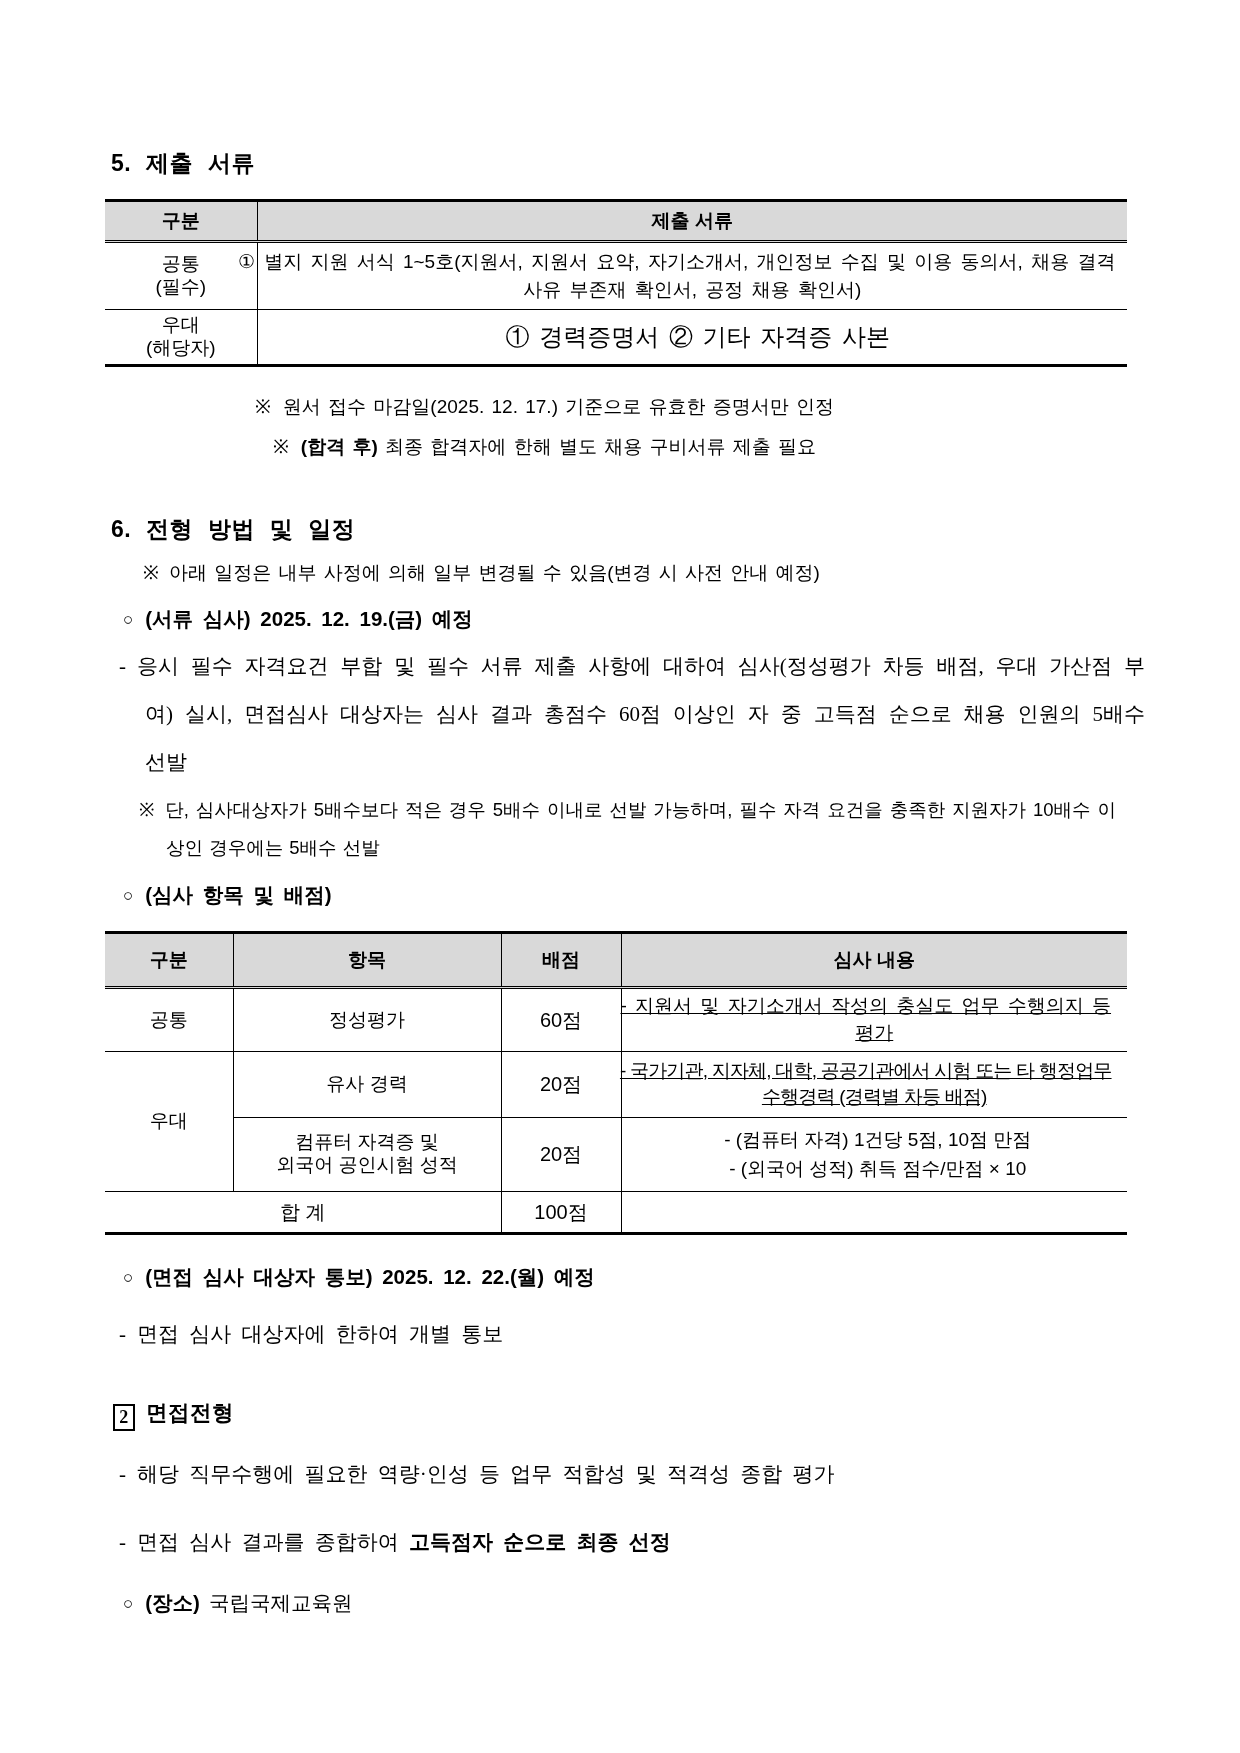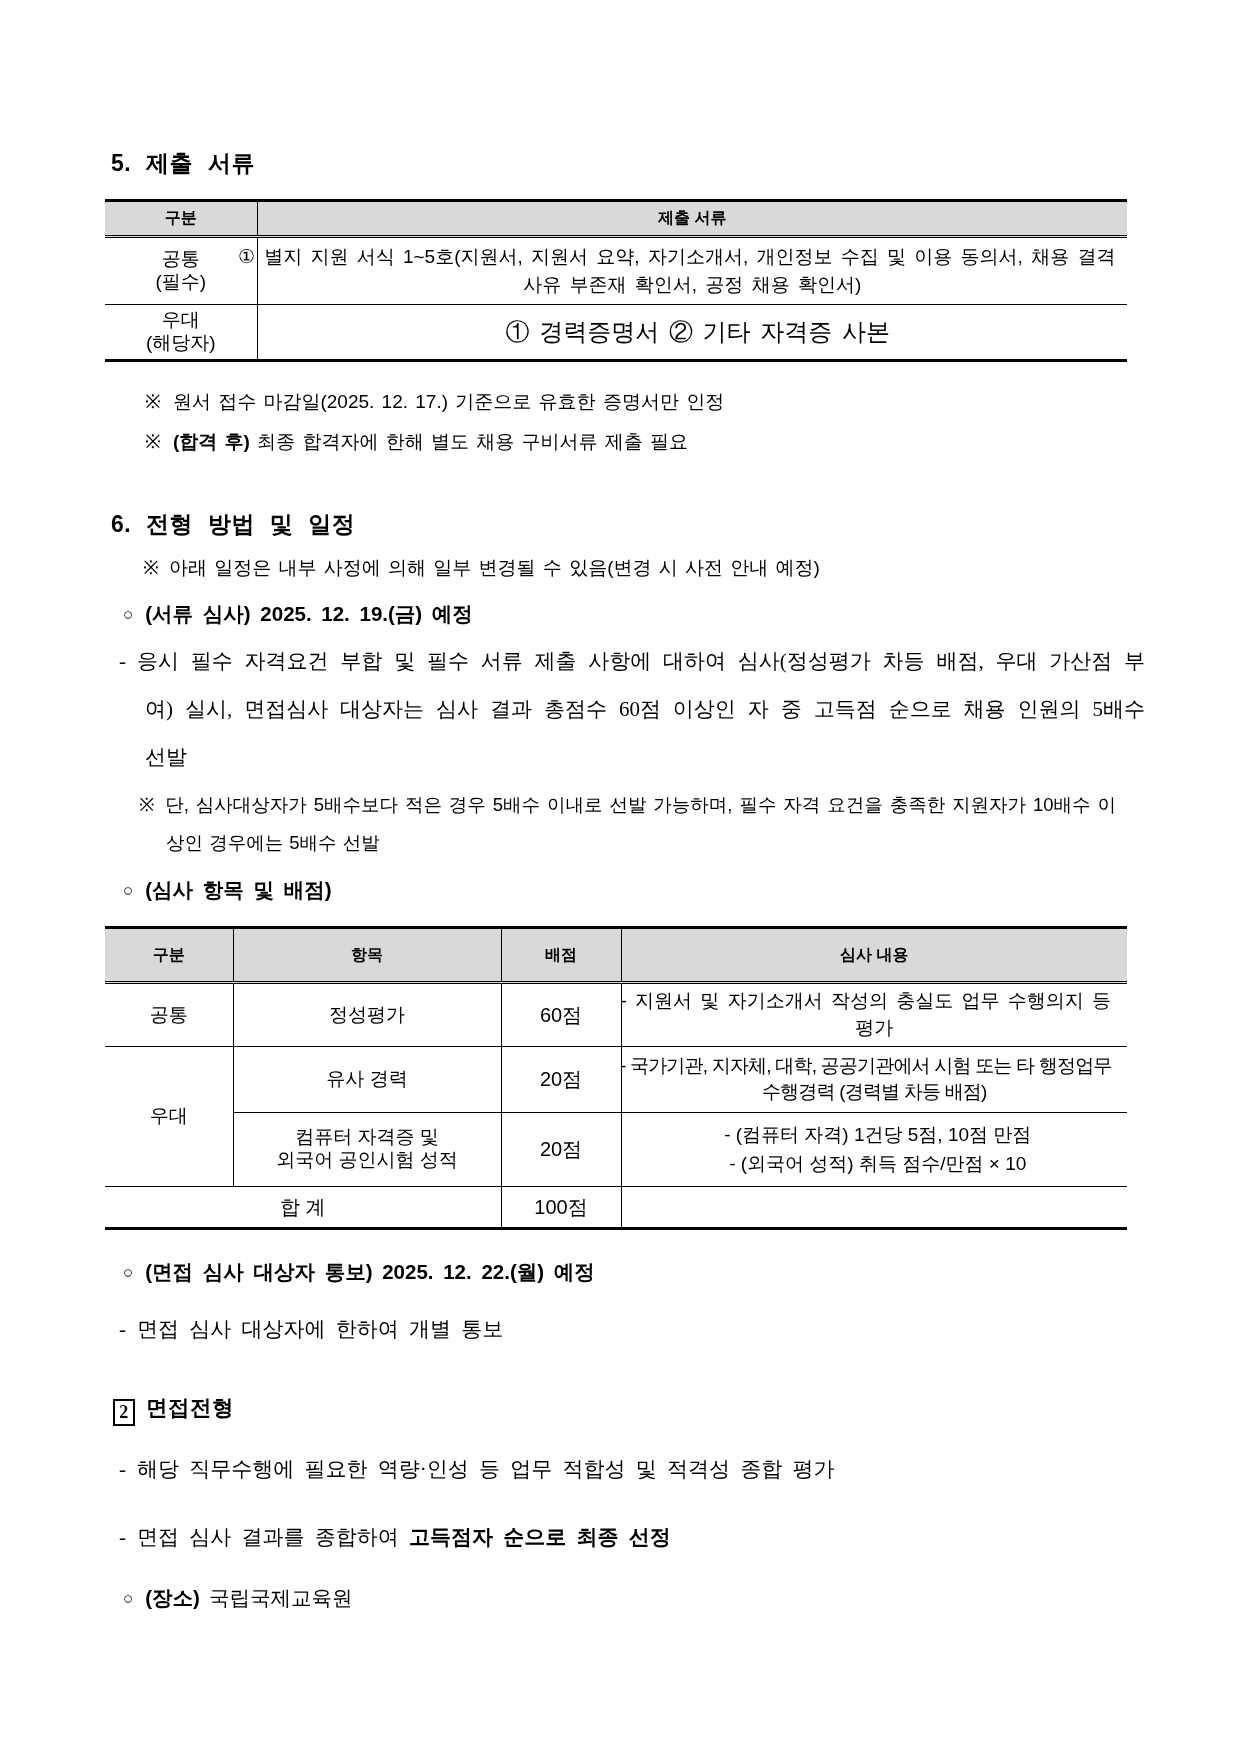--- a/index.html
+++ b/index.html
@@ -35,21 +35,21 @@
   table.doc {
     border-collapse: collapse;
     width: 1022px;
     border-top: 3px solid #000;
     border-bottom: 3px solid #000;
     table-layout: fixed;
   }
   table.doc th {
     background: #d9d9d9;
     border-bottom: 3px double #000;
-    font-size: 16px;
+    font-size: 19px;
     font-weight: bold;
     text-align: center;
     vertical-align: middle;
     padding: 6px 4px;
   }
   table.doc td {
     font-size: 19px;
     vertical-align: middle;
     padding: 4px 6px;
     text-align: center;
@@ -78,20 +78,21 @@
   #criteria-table col.c2 { width: 268px; }
   #criteria-table col.c3 { width: 120px; }
   #criteria-table col.c4 { width: 506px; }
   #criteria-table th { height: 40px; }
   .detail-cell {
     padding: 7px 10px 7px 34px;
     text-indent: -17px;
     text-align: justify;
     word-spacing: 3px;
     line-height: 1.4;
+    text-decoration: underline;
   }
   .detail-line { text-indent: -17px; line-height: 1.55; }
   .condensed { letter-spacing: -0.8px; word-spacing: 0; }
 
   
   .note-line {
     font-size: 19px;
     margin: 0 0 13px 40px;
     word-spacing: 2px;
   }
@@ -194,21 +195,21 @@
     <tr class="row-short">
       <td class="cell-center">
         <div>우대</div>
         <div>(해당자)</div>
       </td>
       <td class="v-div" style="padding-left:17px; font-size:24px; word-spacing:3px;">① 경력증명서 ② 기타 자격증 사본</td>
     </tr>
   </tbody>
     </table>
 
-  <div style="margin-top:26px;">
+  <div style="margin-top:26px;text-align:center;">
     <div class="note-line">
       <span class="marker">※</span><span>원서 접수 마감일(2025. 12. 17.) 기준으로 유효한 증명서만 인정</span>
     </div>
     <div class="note-line">
       <span class="marker">※</span><b>(합격 후)</b><span> 최종 합격자에 한해 별도 채용 구비서류 제출 필요</span>
     </div>
   </div>
 
   <div class="h-section gothic" style="margin-top:54px; margin-bottom:0;">6. 전형 방법 및 일정</div>
 

